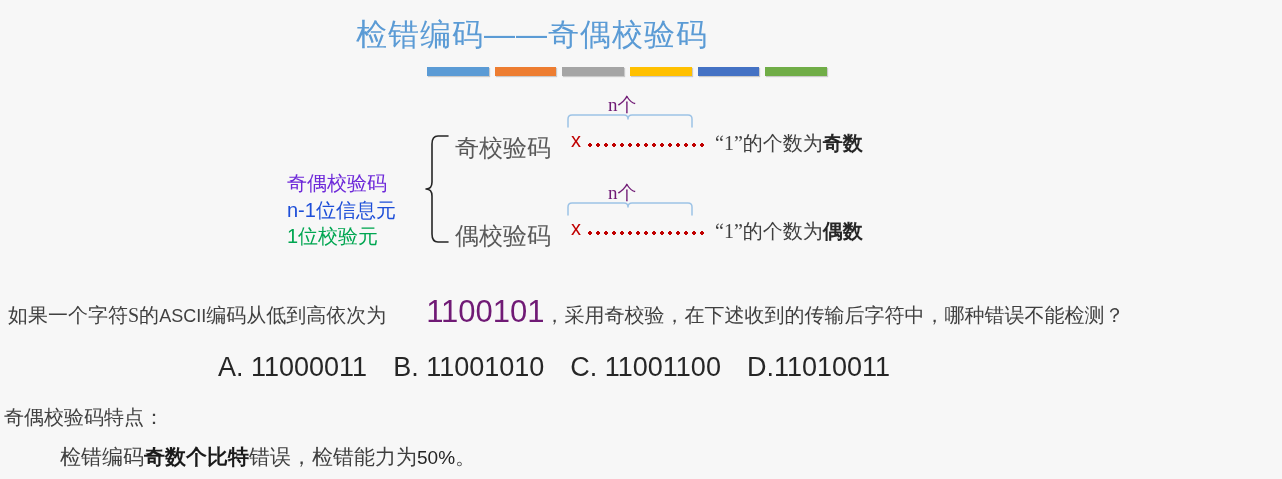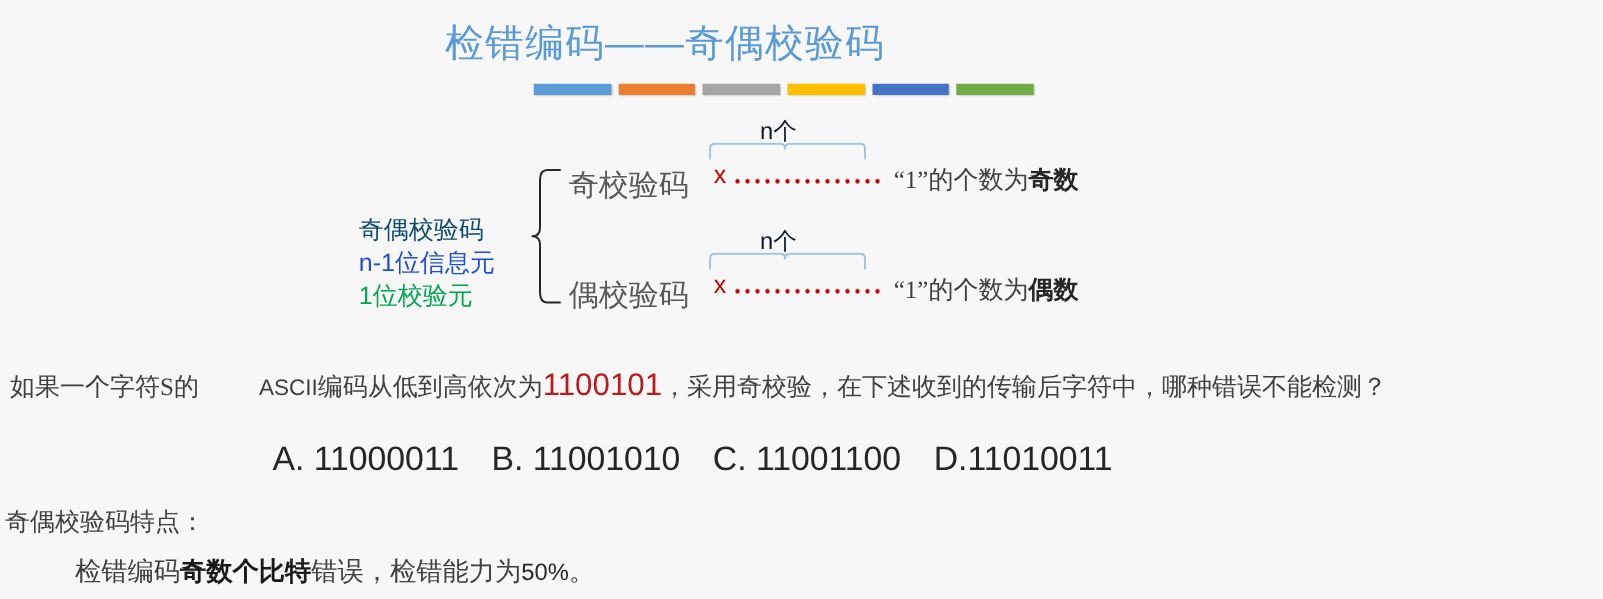--- a/index.html
+++ b/index.html
@@ -41,21 +41,21 @@
     box-shadow: 1px 1px 1px rgba(0,0,0,0.18);
   }
 
   
   #diagram { position: absolute; top: 92px; left: 0; width: 1282px; height: 180px; }
 
   .dg-left-label {
     position: absolute;
     left: 287px; top: 78px;
     font-size: 20px;
-    color: #0c4a6e;
+    color: #6d28d9;
     white-space: nowrap;
     font-family: "Liberation Serif", serif;
     text-align: right;
   }
   .dg-green {
     position: absolute;
     left: 287px;
     font-size: 20px;
     color: #00a651;
     white-space: nowrap;
@@ -83,22 +83,22 @@
 
   
   .code-group { position: absolute; }
   #group-odd  { left: 566px; top: 0px; }
   #group-even { left: 566px; top: 88px; }
 
   .ngelabel {
     position: absolute;
     left: 42px; top: 0px;
     font-size: 19px;
-    color: #0f172a;
-    font-family: Liberation Sans, sans-serif;
+    color: #701a75;
+    font-family: Liberation Serif, serif;
     white-space: nowrap;
   }
   .top-brace {
     position: absolute;
     left: 0px; top: 22px;
     width: 128px; height: 14px;
   }
   .xline {
     position: absolute;
     left: 5px; top: 38px;
@@ -140,28 +140,28 @@
     position: absolute;
     left: 8px; top: 294px;
     width: 1270px;
     font-size: 20px;
     color: #404040;
     white-space: nowrap;
     font-family: "Liberation Serif", serif;
   }
   #question-line .bignum {
     font-family: "Liberation Sans", "DejaVu Sans", sans-serif;
-    font-size: 25px;
-    color: #b91c1c;
+    font-size: 31px;
+    color: #701a75;
     letter-spacing: 0px;
+    margin-left: 40px;
   }
   #question-line .ascii {
     font-family: "Liberation Sans", "DejaVu Sans", sans-serif;
     font-size: 18px;
-    margin-left: 48px;
   }
 
   #options-line {
     position: absolute;
     left: 218px; top: 352px;
     font-family: Liberation Sans, sans-serif;
     font-size: 27px;
     color: #262626;
     white-space: nowrap;
   }

